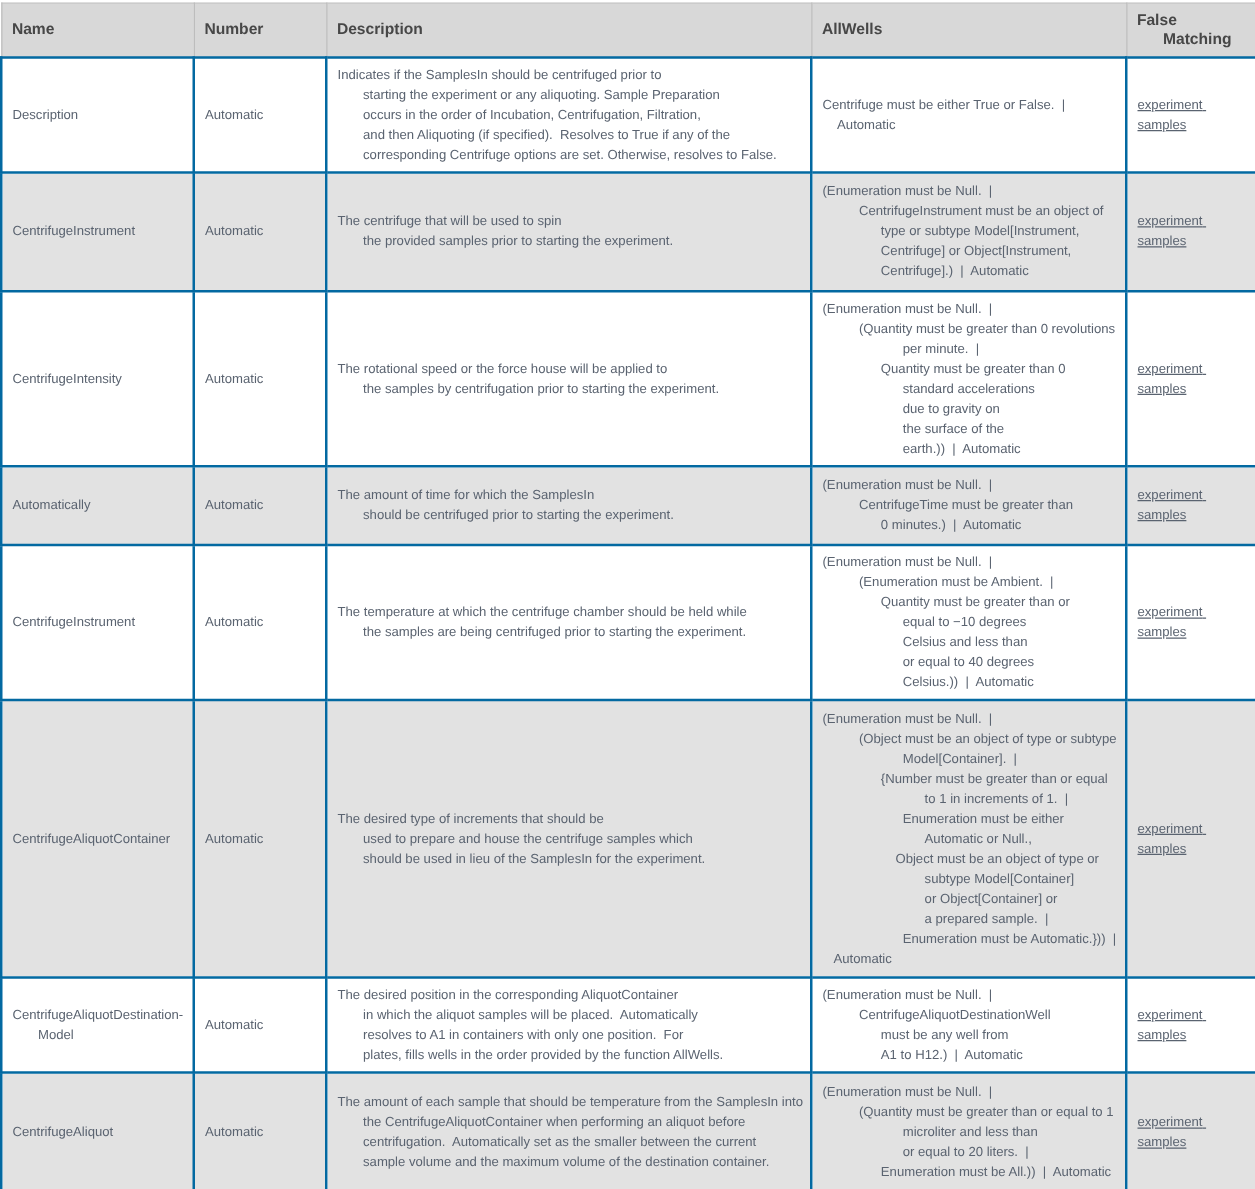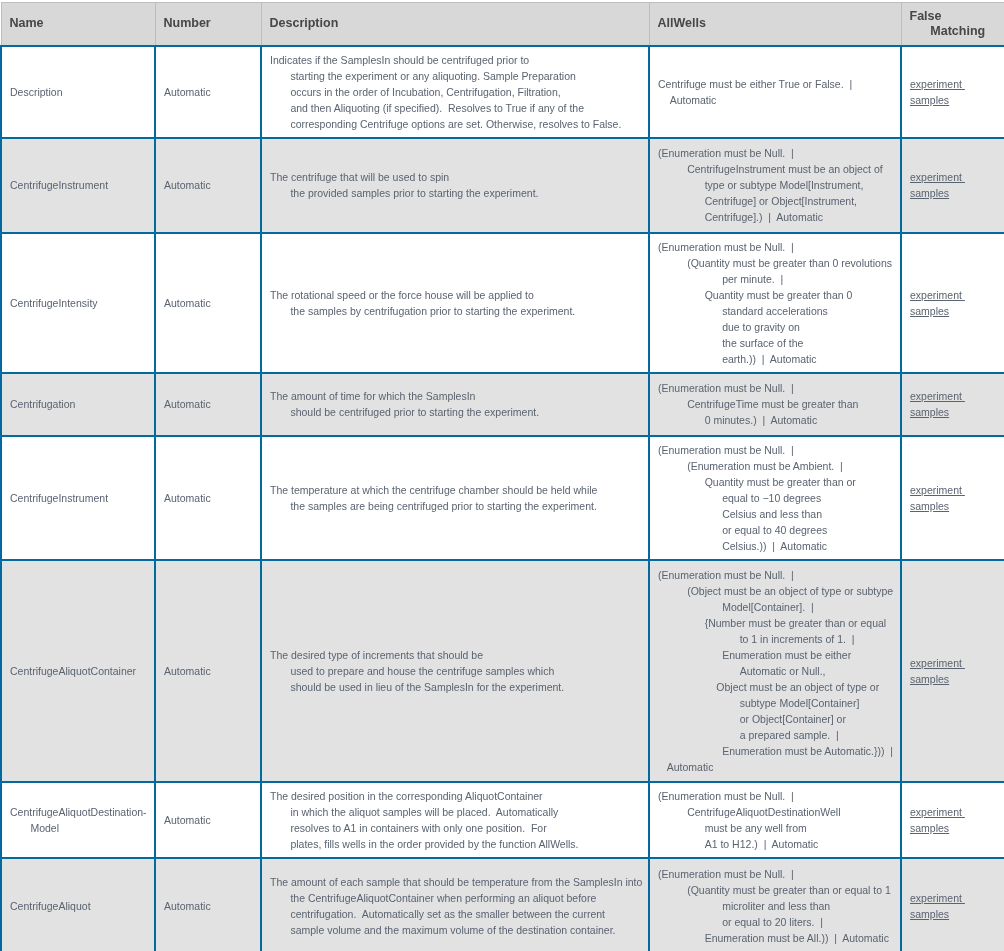--- a/index.html
+++ b/index.html
@@ -113,21 +113,21 @@
           (Quantity must be greater than 0 revolutions
                       per minute.  |
                 Quantity must be greater than 0
                       standard accelerations
                       due to gravity on
                       the surface of the
                       earth.))  |  Automatic</td>
         <td class="col-index">experiment samples</td>
       </tr>
       <tr class="r3 alt">
-        <td class="col-name">Centrifugation</td>
+        <td class="col-name">Automatically</td>
         <td class="col-default">Automatic</td>
         <td class="col-desc">The amount of time for which the SamplesIn
        should be centrifuged prior to starting the experiment.</td>
         <td class="col-pattern">(Enumeration must be Null.  |
           CentrifugeTime must be greater than
                 0 minutes.)  |  Automatic</td>
         <td class="col-index">experiment samples</td>
       </tr>
       <tr class="r4">
         <td class="col-name">CentrifugeInstrument</td>

